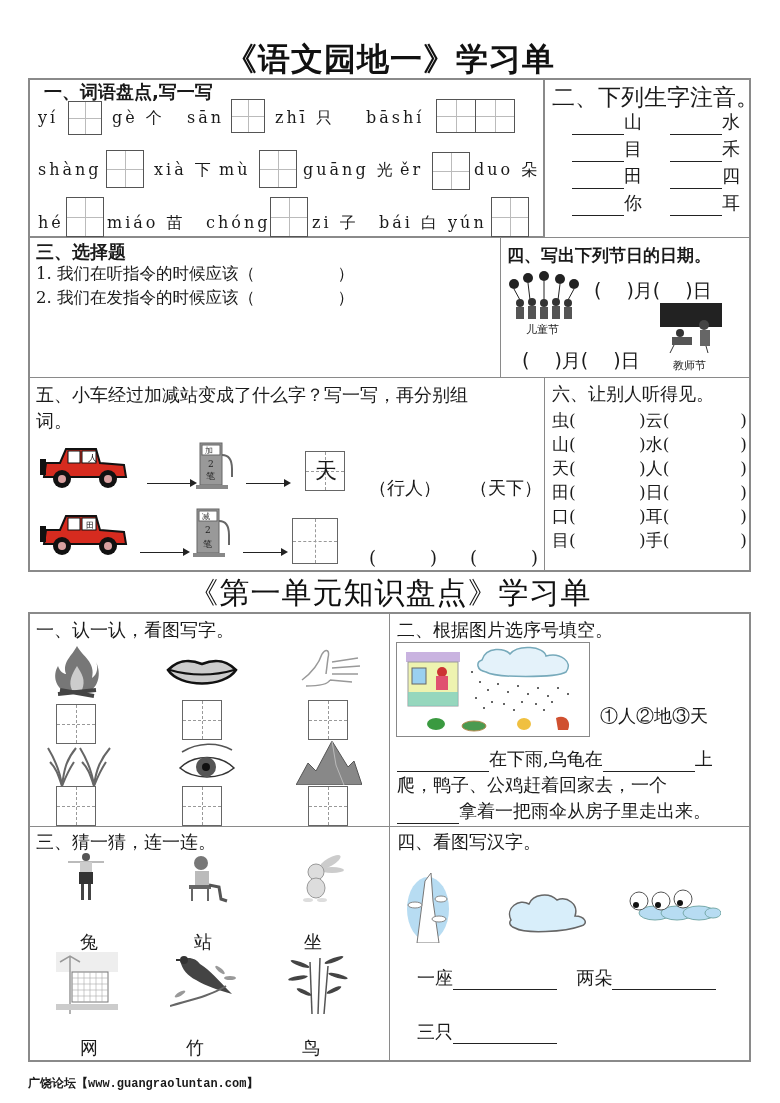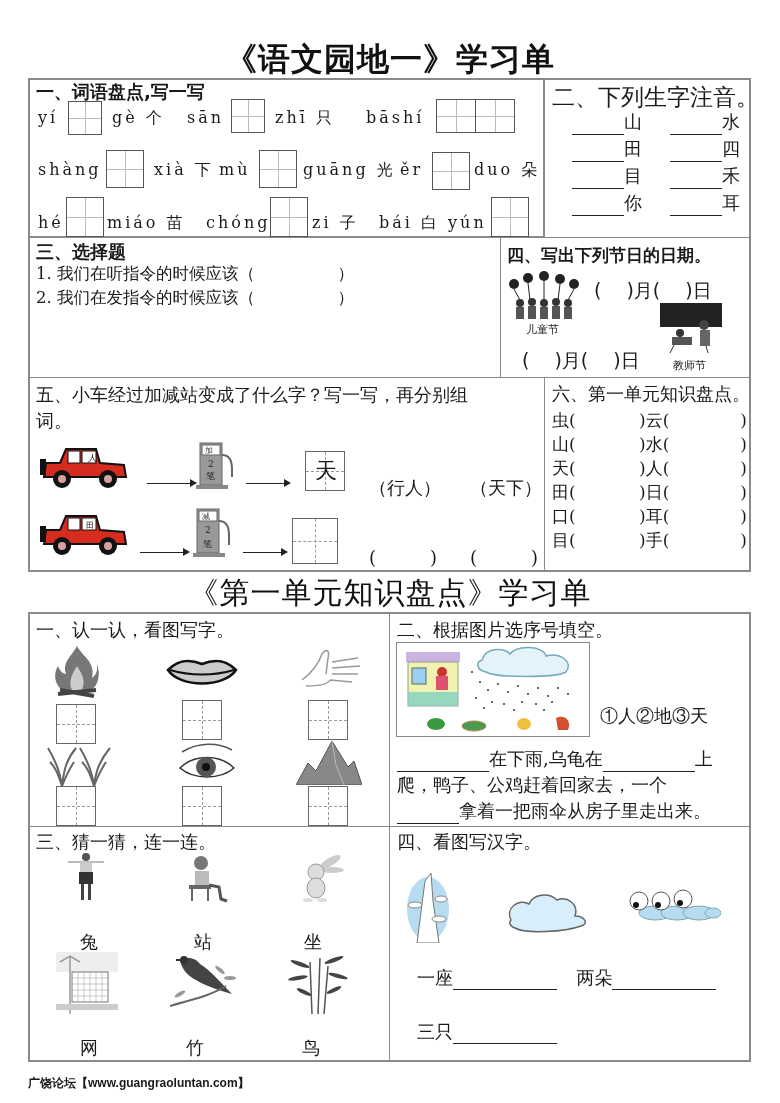--- a/index.html
+++ b/index.html
@@ -15,31 +15,31 @@
   .tg { position: absolute; width: 34px; height: 34px; border: 1.5px solid #555; background:
       linear-gradient(#bbb,#bbb) center/100% 1px no-repeat,
       linear-gradient(#bbb,#bbb) center/1px 100% no-repeat; }
   .tgd { position: absolute; width: 40px; height: 40px; border: 1.5px solid #666; }
   .tgd::before { content:""; position:absolute; left:50%; top:0; bottom:0; border-left:1px dashed #999; }
   .tgd::after { content:""; position:absolute; top:50%; left:0; right:0; border-top:1px dashed #999; }
   .py { position: absolute; font-size: 16px; letter-spacing: 3px; white-space: nowrap; }
   .blank { display:inline-block; border-bottom: 1.5px solid #222; height: 18px; vertical-align: bottom; }
   .img { position: absolute; }
   .small { font-size: 11px; font-family: "DejaVu Sans", sans-serif; }
-  .footer { position: absolute; left: 28px; top: 1075px; font-family: Liberation Sans, sans-serif; font-weight: bold; font-size: 12px; }
+  .footer { position: absolute; left: 28px; top: 1075px; font-family: Liberation Mono, monospace; font-weight: bold; font-size: 12px; }
 </style>
 </head>
 <body>
 
 <div class="title t1">《语文园地一》学习单</div>
 
 <div class="box" style="left:28px;top:78px;width:723px;height:494px;"></div>
 
 <div class="cell" style="left:30px;top:80px;width:514px;height:157px;"></div>
-<div class="hd hdb" style="left:36px;top:80px;">一、词语盘点,写一写</div>
+<div class="hd hdb" style="left:44px;top:80px;">一、词语盘点,写一写</div>
 
 <div class="py" style="left:38px;top:108px;">yí</div>
 <div class="tg" style="left:68px;top:101px;"></div>
 <div class="py" style="left:112px;top:108px;">gè 个</div>
 <div class="py" style="left:187px;top:108px;">sān</div>
 <div class="tg" style="left:231px;top:99px;"></div>
 <div class="py" style="left:275px;top:108px;">zhī 只</div>
 <div class="py" style="left:366px;top:108px;">bāshí</div>
 <div class="tg" style="left:436px;top:99px;width:40px;"></div>
 <div class="tg" style="left:475px;top:99px;width:40px;"></div>
@@ -59,22 +59,22 @@
 <div class="py" style="left:107px;top:213px;">miáo 苗</div>
 <div class="py" style="left:206px;top:213px;">chóng</div>
 <div class="tg" style="left:270px;top:197px;width:38px;height:40px;"></div>
 <div class="py" style="left:312px;top:213px;">zi 子</div>
 <div class="py" style="left:379px;top:213px;">bái 白 yún</div>
 <div class="tg" style="left:491px;top:197px;width:38px;height:40px;"></div>
 
 <div class="hd" style="left:552px;top:82px;">二、下列生字注音。</div>
 <div style="position:absolute;left:572px;top:108px;font-size:18px;line-height:27px;">
   <div><span class="blank" style="width:52px;"></span><span>山</span><span style="display:inline-block;width:28px;"></span><span class="blank" style="width:52px;"></span><span>水</span></div>
+  <div><span class="blank" style="width:52px;"></span><span>目</span><span style="display:inline-block;width:28px;"></span><span class="blank" style="width:52px;"></span><span>禾</span></div>
   <div><span class="blank" style="width:52px;"></span><span>田</span><span style="display:inline-block;width:28px;"></span><span class="blank" style="width:52px;"></span><span>四</span></div>
-  <div><span class="blank" style="width:52px;"></span><span>目</span><span style="display:inline-block;width:28px;"></span><span class="blank" style="width:52px;"></span><span>禾</span></div>
   <div><span class="blank" style="width:52px;"></span><span>你</span><span style="display:inline-block;width:28px;"></span><span class="blank" style="width:52px;"></span><span>耳</span></div>
 </div>
 
 <div style="position:absolute;left:30px;top:237px;width:720px;border-top:1.5px solid #8a8a8a;"></div>
 
 <div style="position:absolute;left:500px;top:237px;height:140px;border-left:1.5px solid #8a8a8a;"></div>
 <div class="hd hdb" style="left:36px;top:240px;">三、选择题</div>
 <div style="position:absolute;left:36px;top:262px;font-size:16.5px;line-height:24px;">
   <div>1. 我们在听指令的时候应该（　　　　　）</div>
   <div>2. 我们在发指令的时候应该（　　　　　）</div>
@@ -184,21 +184,21 @@
   <text x="9" y="12" font-size="8" fill="#333">减</text>
   <text x="12" y="26" font-size="9" fill="#222">2</text>
   <text x="10" y="40" font-size="9" fill="#222">笔</text>
 </svg>
 <div style="position:absolute;left:243px;top:552px;width:40px;border-top:1.5px solid #222;"></div>
 <div style="position:absolute;left:281px;top:548px;width:0;height:0;border-left:7px solid #222;border-top:4px solid transparent;border-bottom:4px solid transparent;"></div>
 <div class="tgd" style="left:292px;top:518px;width:46px;height:46px;"></div>
 <div class="line" style="left:369px;top:546px;font-size:18px;">(　　　)</div>
 <div class="line" style="left:470px;top:546px;font-size:18px;">(　　　)</div>
 
-<div class="hd" style="left:552px;top:382px;font-size:18px;">六、第一单元知识盘点。</div>
+<div class="hd" style="left:552px;top:382px;font-size:18px;">六、让别人听得见。</div>
 <div style="position:absolute;left:552px;top:408px;font-size:17px;line-height:24px;width:195px;">
   <div style="display:flex;">
       <span>虫</span>
       <span style="width:70px;">(</span>
       <span>)</span>
       <span>云</span>
       <span style="flex:1;">(</span>
       <span>)</span>
     </div>
   <div style="display:flex;">

